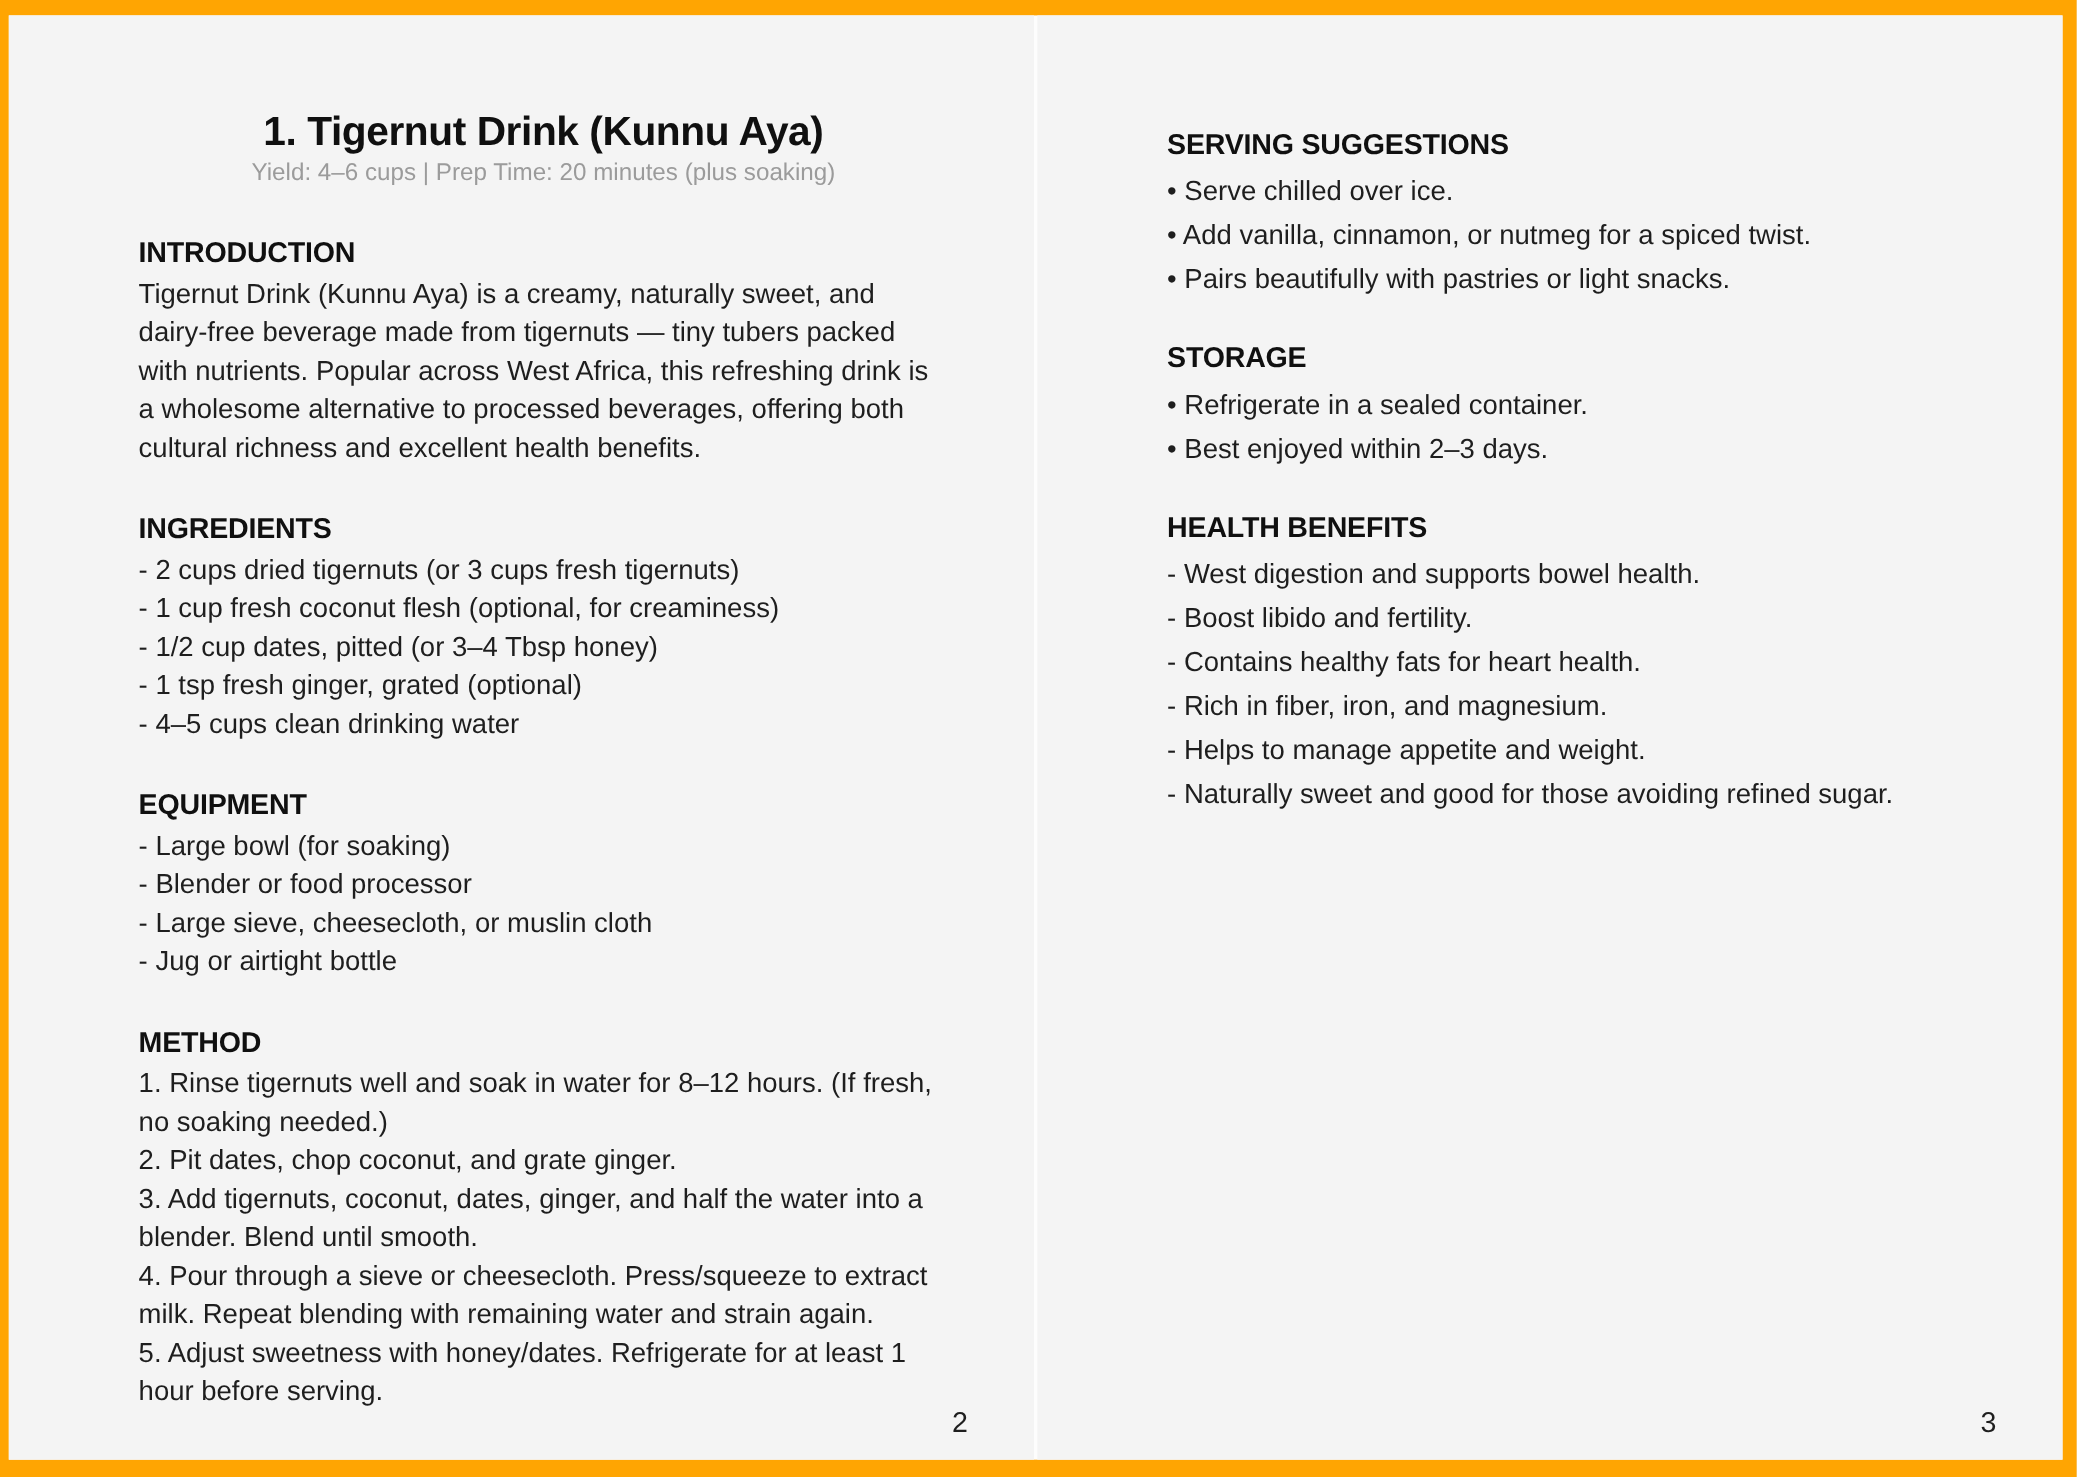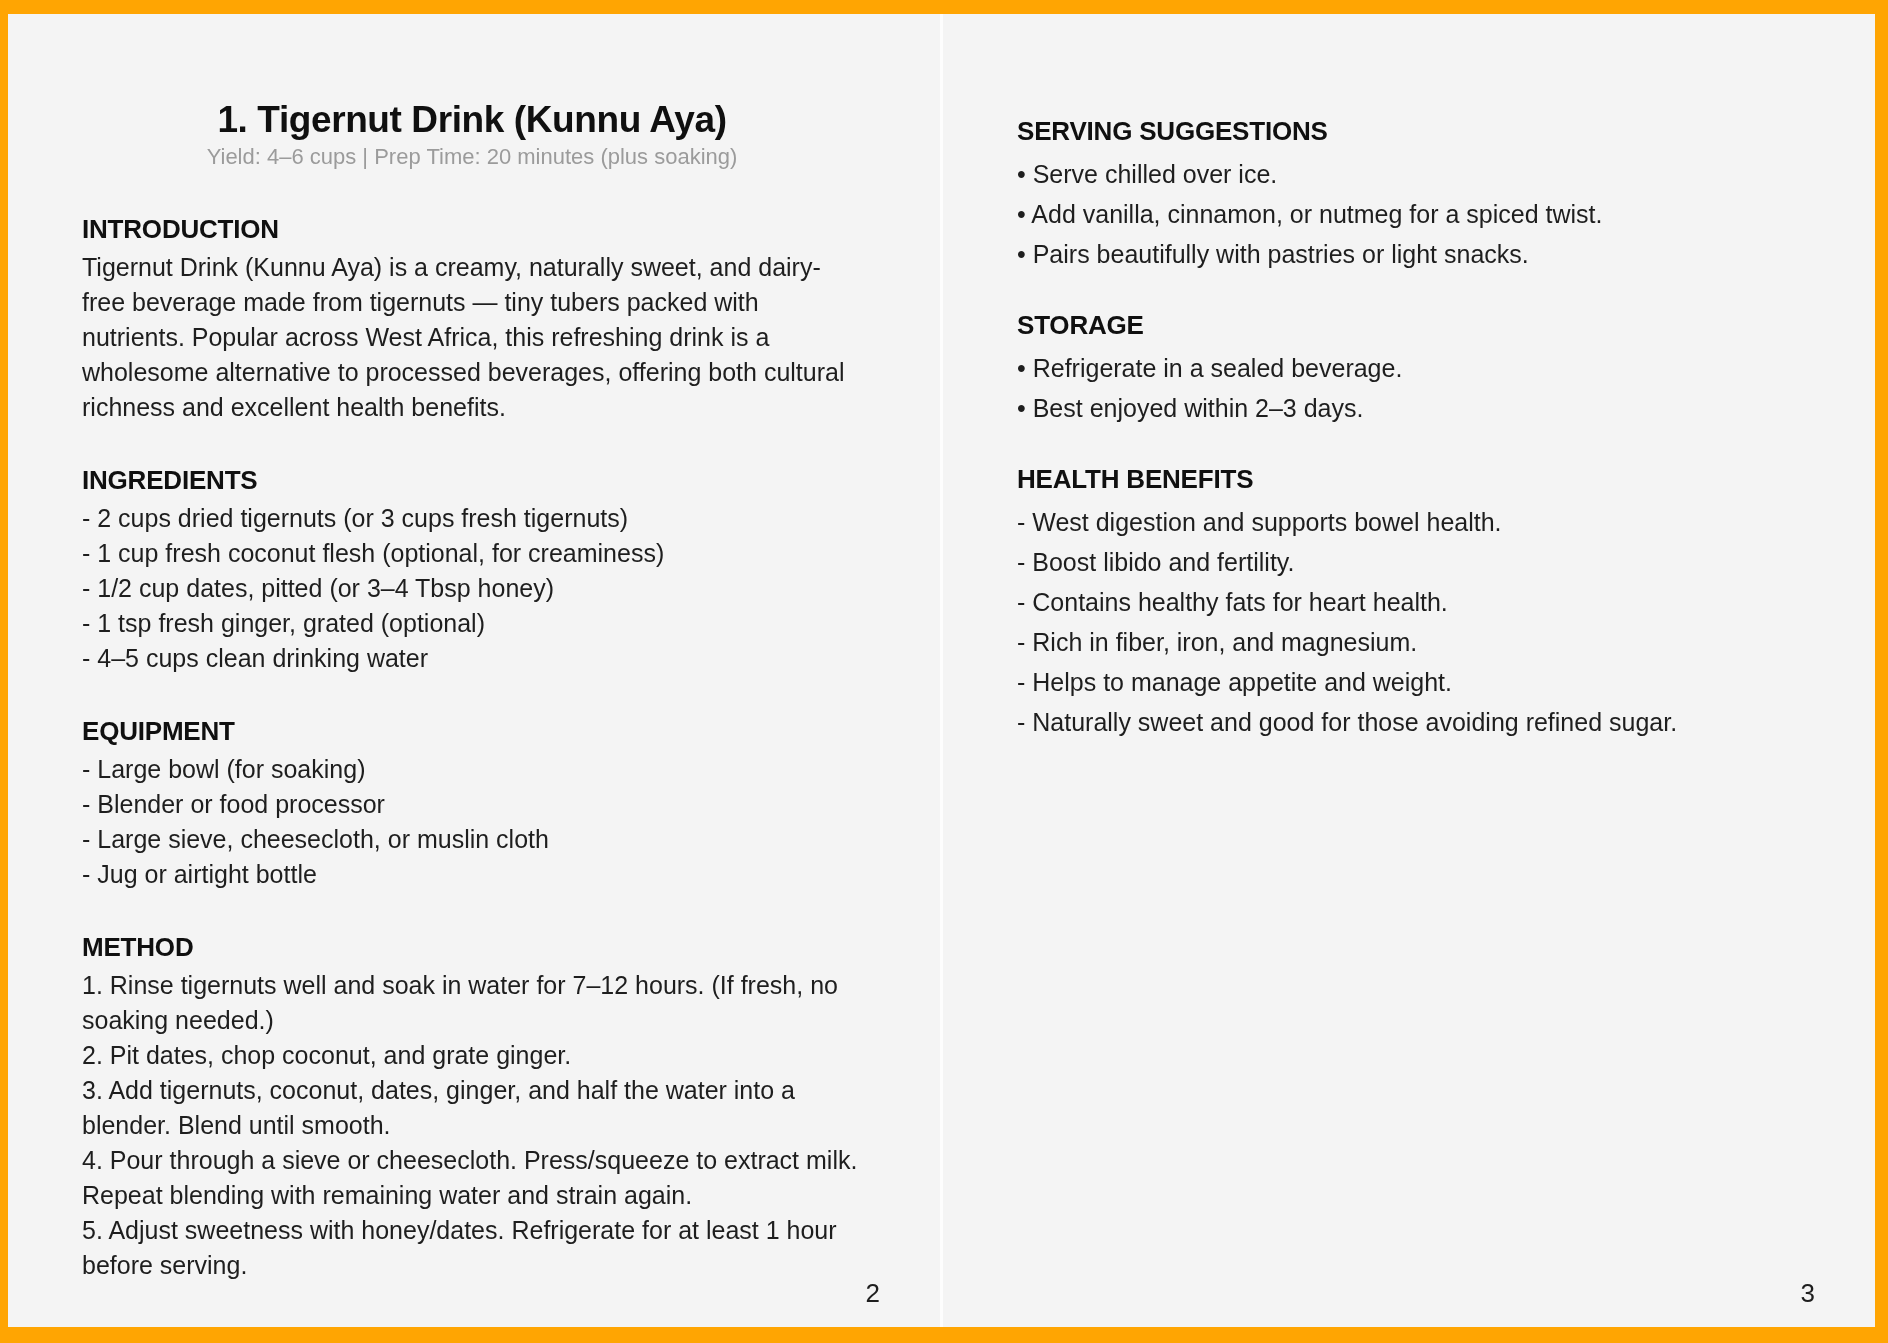--- a/index.html
+++ b/index.html
@@ -17,21 +17,21 @@
     position: absolute;
     left: 8px; top: 14px; right: 13px; bottom: 16px;
     display: flex;
     gap: 3px;
     background: #FDFDFD;
   }
   .page {
     position: relative;
     flex: 1 1 0;
     background: #F4F4F4;
-    padding: 0 78px 0 74px;
+    padding: 0 78px 0 118px;
     overflow: hidden;
     color: #1E1E1E;
   }
 
   
   .title {
     margin-top: 86px;
     text-align: center;
     font-size: 37px;
     line-height: 40px;
@@ -94,37 +94,37 @@
       <div class="li">- 1 tsp fresh ginger, grated (optional)</div>
       <div class="li">- 4–5 cups clean drinking water</div>
 
       <h2 class="sec">EQUIPMENT</h2>
       <div class="li">- Large bowl (for soaking)</div>
       <div class="li">- Blender or food processor</div>
       <div class="li">- Large sieve, cheesecloth, or muslin cloth</div>
       <div class="li">- Jug or airtight bottle</div>
 
       <h2 class="sec">METHOD</h2>
-      <div class="li">1. Rinse tigernuts well and soak in water for 7–12 hours. (If fresh, no soaking needed.)</div>
+      <div class="li">1. Rinse tigernuts well and soak in water for 8–12 hours. (If fresh, no soaking needed.)</div>
       <div class="li">2. Pit dates, chop coconut, and grate ginger.</div>
       <div class="li">3. Add tigernuts, coconut, dates, ginger, and half the water into a blender. Blend until smooth.</div>
       <div class="li">4. Pour through a sieve or cheesecloth. Press/squeeze to extract milk. Repeat blending with remaining water and strain again.</div>
       <div class="li">5. Adjust sweetness with honey/dates. Refrigerate for at least 1 hour before serving.</div>
 
       <div class="pagenum">2</div>
     </section>
 
     <section class="page right">
       <h2 class="sec first">SERVING SUGGESTIONS</h2>
       <div class="li">• Serve chilled over ice.</div>
       <div class="li">• Add vanilla, cinnamon, or nutmeg for a spiced twist.</div>
       <div class="li">• Pairs beautifully with pastries or light snacks.</div>
 
       <h2 class="sec">STORAGE</h2>
-      <div class="li">• Refrigerate in a sealed beverage.</div>
+      <div class="li">• Refrigerate in a sealed container.</div>
       <div class="li">• Best enjoyed within 2–3 days.</div>
 
       <h2 class="sec">HEALTH BENEFITS</h2>
       <div class="li">- West digestion and supports bowel health.</div>
       <div class="li">- Boost libido and fertility.</div>
       <div class="li">- Contains healthy fats for heart health.</div>
       <div class="li">- Rich in fiber, iron, and magnesium.</div>
       <div class="li">- Helps to manage appetite and weight.</div>
       <div class="li">- Naturally sweet and good for those avoiding refined sugar.</div>
 

